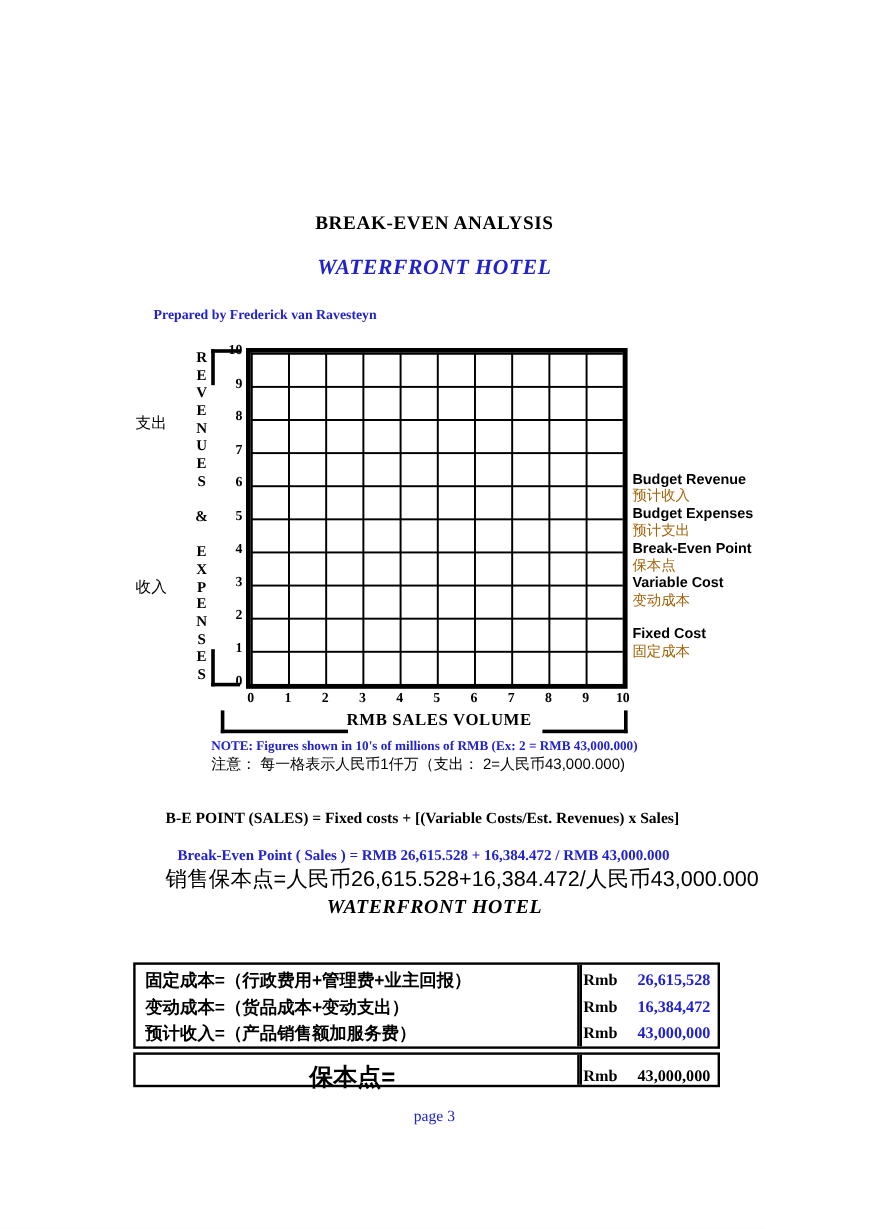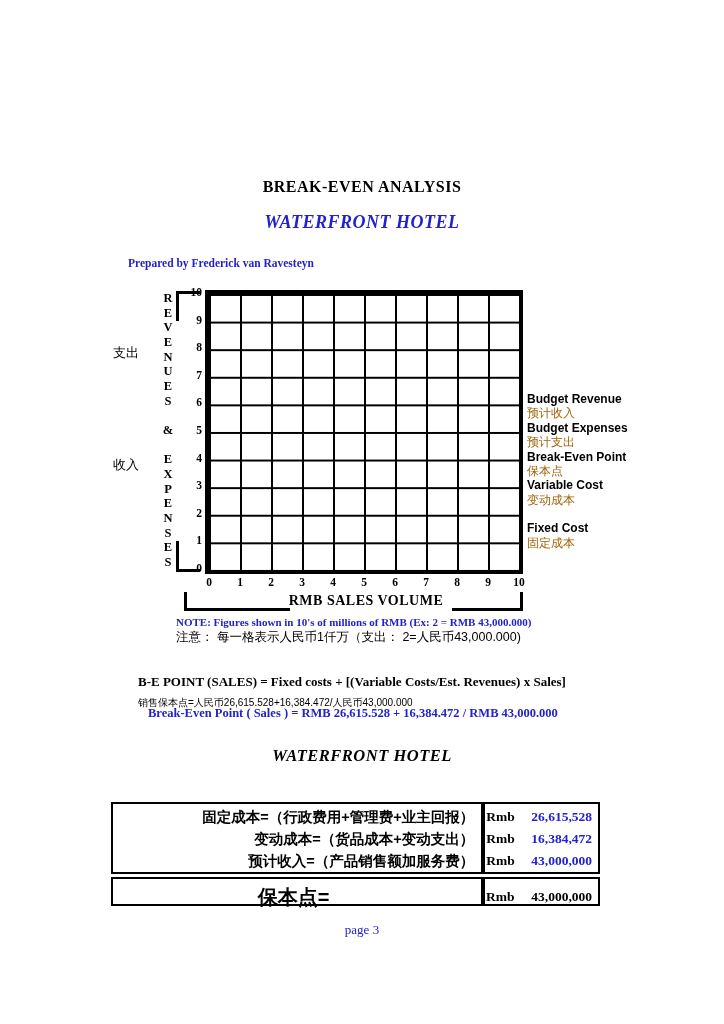--- a/index.html
+++ b/index.html
@@ -47,31 +47,31 @@
   .legend-en { font-family:"Liberation Sans",sans-serif; font-weight:bold; font-size:12px; line-height:14.4px; }
   .legend-cn { font-family:"Liberation Sans","DejaVu Sans",sans-serif; font-size:12px; line-height:14.4px; color:#a16207; }
   .legend-entry.gap { margin-top:14px; }
 
   .note-en { left:176px; top:616px; font-size:11px; font-weight:bold; color:var(--accent); }
   .note-cn { left:176px; top:629px; font-size:12.5px; }
 
   .f1 { left:138px; top:674px; font-size:13px; font-weight:bold; }
   .f2 { left:113px; top:690px; font-size:12.5px; }
   .f3 { left:148px; top:706px; font-size:12.5px; font-weight:bold; color:var(--accent); }
-  .f4 { left:138px; top:696px; font-size:10px; }
+  .f4 { left:138px; top:720px; font-size:18px; }
 
   .section2 { top:746px; font-size:16.5px; font-weight:bold; font-style:italic; letter-spacing:0.5px; }
 
   .tbox { left:111px; width:489px; border:2px solid #000; background:#fff; }
   .tbox-upper { top:802px; height:72px; padding-top:2px; }
   .tbox-lower { top:877px; height:29px; }
   .dvline { position:absolute; left:368px; top:0; bottom:0; width:2px; border-left:2px solid #000; border-right:2px solid #000; }
   .trow { display:flex; align-items:center; height:22px; }
   .trow-sum { height:36px; }
-  .tlabel { width:368px; padding-left:24px; font-size:14.5px; font-weight:bold;text-align:right; }
+  .tlabel { width:368px; padding-left:8px; font-size:14.5px; font-weight:bold; }
   .trmb { width:58px; padding-left:12px; font-size:13.5px; font-weight:bold; }
   .tval { flex:1; text-align:right; padding-right:6px; font-size:13.5px; font-weight:bold; color:var(--accent); }
   .tval-sum { color:#000; }
   .sum-label { width:368px; text-align:center; font-size:20px; font-weight:bold; }
 
   .pagenum { top:922px; font-size:13px; color:var(--accent); }
 </style>
 </head>
 <body>
 
@@ -94,21 +94,21 @@
 
 E
 X
 P
 E
 N
 S
 E
 S</div>
   <div class="abs cn-side cjk" style="top:344px;">支出</div>
-  <div class="abs cn-side cjk" style="top:456px;">收入</div>
+  <div class="abs cn-side cjk" style="top:480px;">收入</div>
 
   <div class="abs brk brk-ytop"></div>
   <div class="abs brk brk-ybottom"></div>
 
   <div class="abs ytick" style="top:286px;">10</div>
   <div class="abs ytick" style="top:314px;">9</div>
   <div class="abs ytick" style="top:341px;">8</div>
   <div class="abs ytick" style="top:369px;">7</div>
   <div class="abs ytick" style="top:396px;">6</div>
   <div class="abs ytick" style="top:424px;">5</div>

